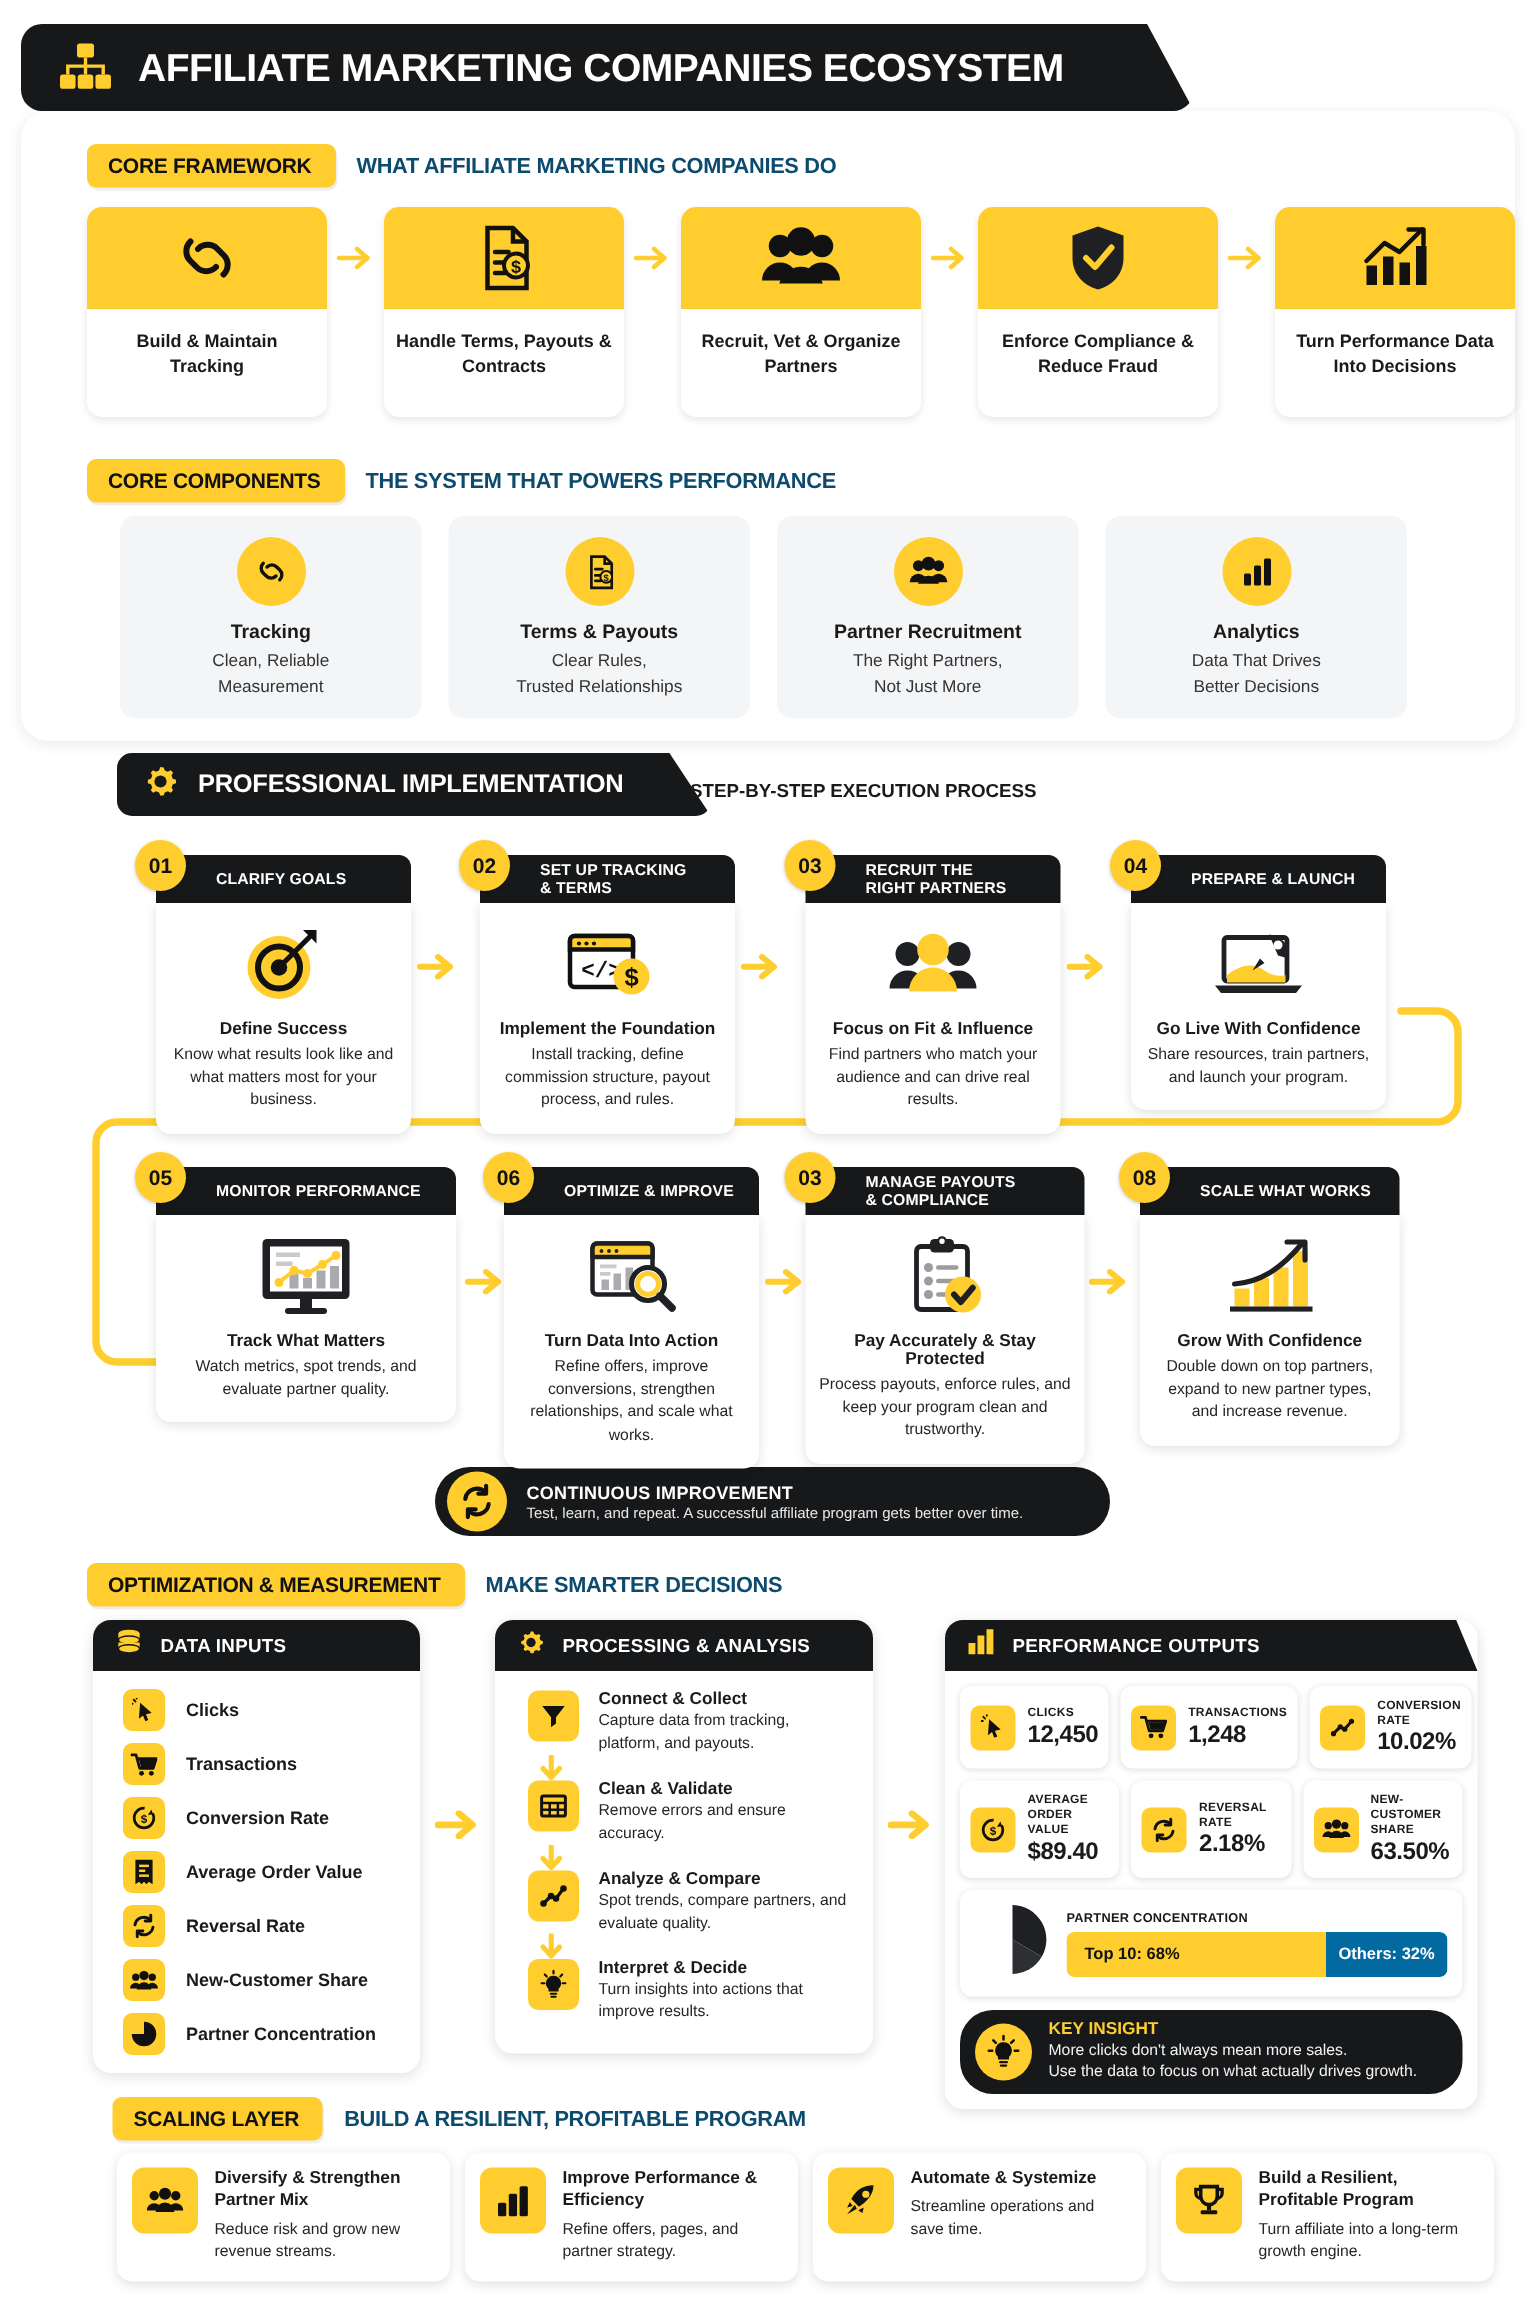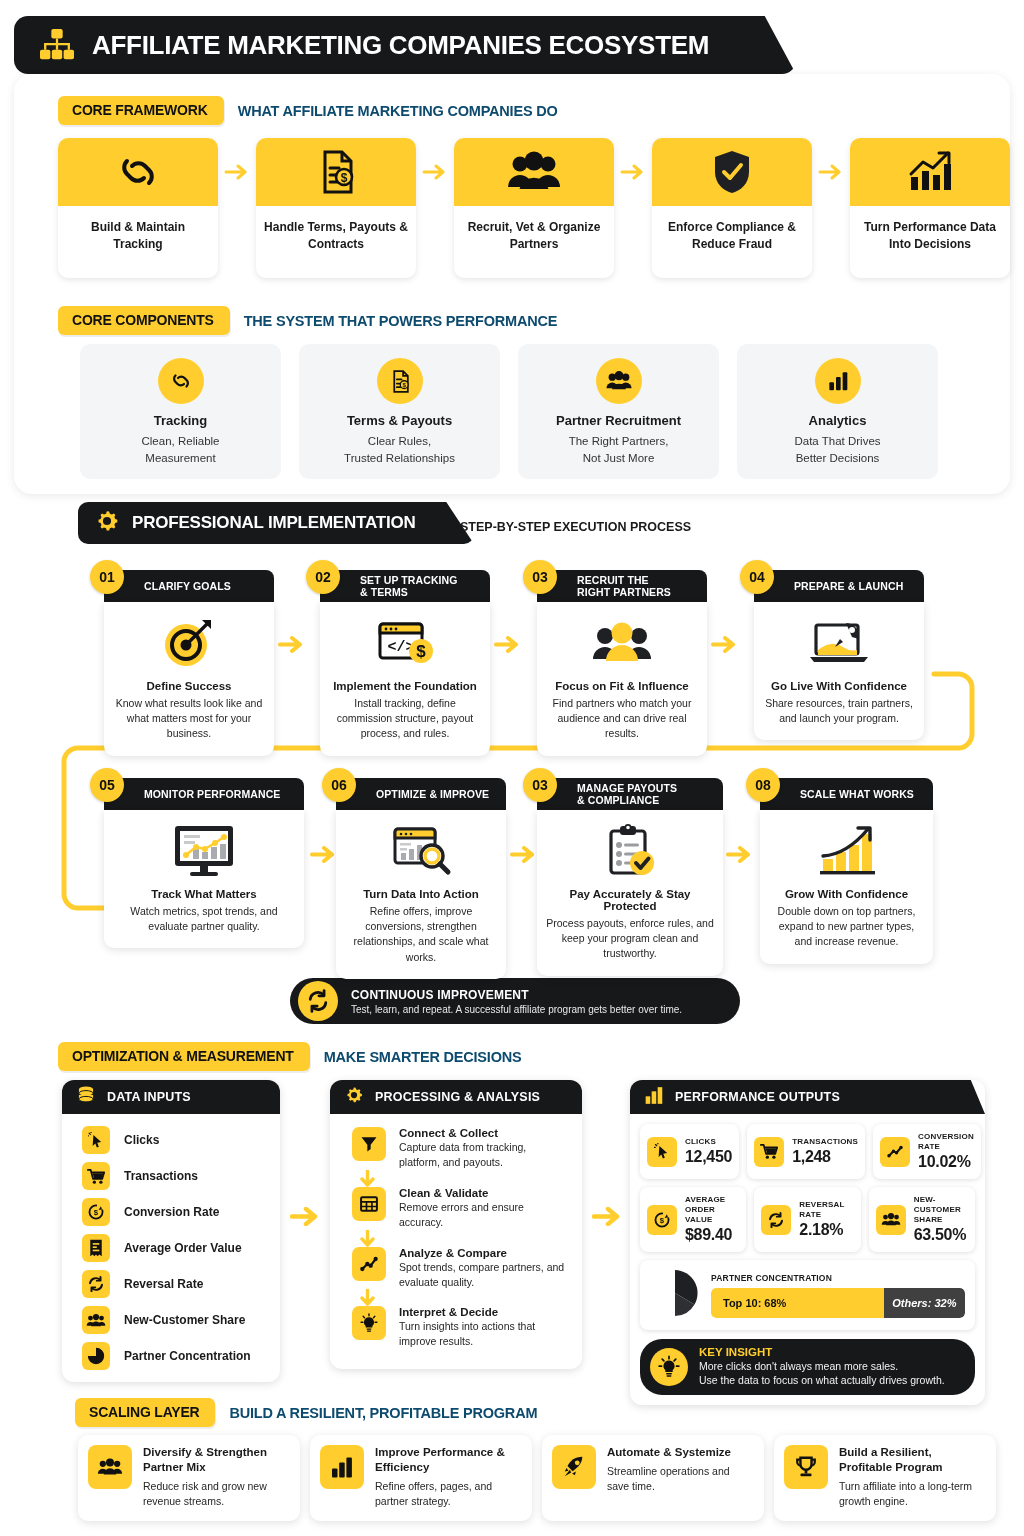--- a/index.html
+++ b/index.html
@@ -145,21 +145,21 @@
     padding: 8px 7px; display: flex; align-items: center; gap: 8px; flex: 1;
   }
   .po-sq { width: 30px; height: 30px; border-radius: 6px; background: #FFCE2E; display: flex; align-items: center; justify-content: center; flex: 0 0 auto; }
   .po-lbl { font-size: 8px; font-weight: bold; letter-spacing: 0.2px; line-height: 1.25; }
   .po-val { font-size: 16px; font-weight: bold; margin-top: 1px; letter-spacing: -0.3px; }
 
   .pc-card { background: #fff; border-radius: 8px; box-shadow: 0 1px 5px rgba(0,0,0,0.13); padding: 8px 10px; display: flex; align-items: center; gap: 11px; }
   .pc-label { font-size: 8.5px; font-weight: bold; letter-spacing: 0.2px; margin-bottom: 5px; }
   .pc-bar { display: flex; height: 30px; border-radius: 5px; overflow: hidden; }
   .pc-seg-a { background: #FFCE2E; display: flex; align-items: center; padding-left: 12px; font-size: 11px; font-weight: bold; color: #111; border-radius: 5px 0 0 5px; }
-  .pc-seg-b { background: #404040; display: flex; align-items: center; justify-content: center; font-size: 11px; font-weight: bold; color: #fff; border-radius: 0 5px 5px 0; font-style: italic; }
+  .pc-seg-b { background: #0369a1; display: flex; align-items: center; justify-content: center; font-size: 11px; font-weight: bold; color: #fff; border-radius: 0 5px 5px 0; }
 
   .ki { margin-top: 9px; background: #17181a; border-radius: 22px; display: flex; align-items: center; padding: 7px 10px; gap: 11px; }
   .ki-c { width: 38px; height: 38px; border-radius: 50%; background: #FFCE2E; display: flex; align-items: center; justify-content: center; flex: 0 0 auto; }
   .ki-t { color: #FFCE2E; font-size: 11.5px; font-weight: bold; }
   .ki-d { color: #f2f2f2; font-size: 10.5px; line-height: 1.38; margin-top: 1px; }
 
   
   .scale-label { position: absolute; left: 75px; top: 1398px; }
   .scale-row { position: absolute; left: 78px; top: 1435px; display: flex; gap: 10px; }
   .sc-card {

